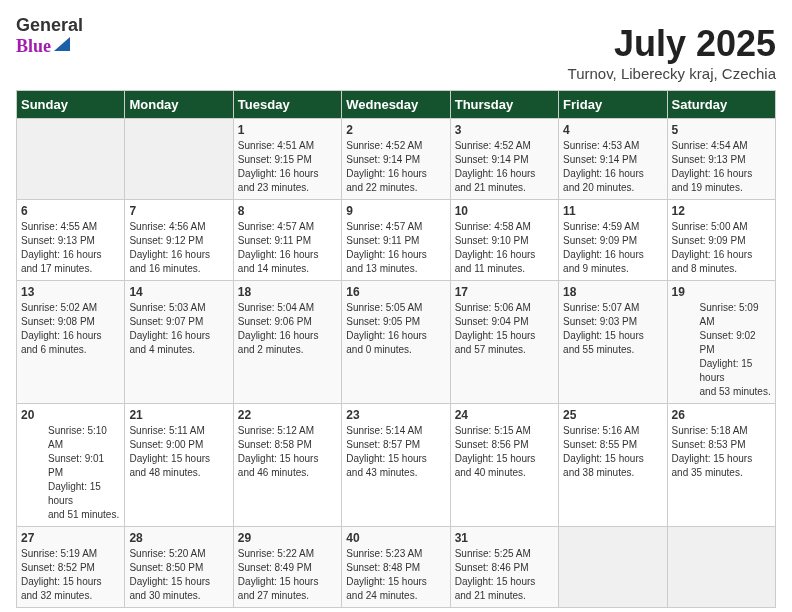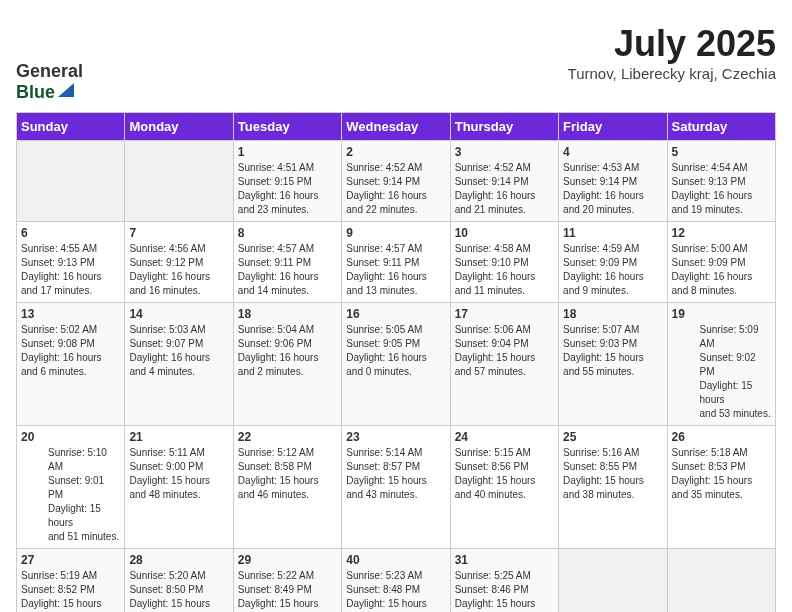--- a/index.html
+++ b/index.html
@@ -11,51 +11,50 @@
       padding: 16px;
     }
     .header {
       display: flex;
       justify-content: space-between;
       align-items: flex-start;
       margin-bottom: 8px;
     }
     .logo {
       display: flex;
-      margin-top: 46px;
     }
     .logo-text {
       display: flex;
       flex-direction: column;
       font-size: 18px;
       font-weight: bold;
       line-height: 1.1;
     }
     .logo-general { color: #333; }
-    .logo-blue { color: #14532d; }
+    .logo-blue { color: #a21caf; font-family: Liberation Serif, serif; }
     .title-block {
       text-align: right;
     }
     .main-title {
       font-size: 36px;
       font-weight: bold;
       color: #222;
       margin-top: 7px;
     }
     .subtitle {
       font-size: 15px;
       color: #444;
     }
     .calendar {
       width: 100%;
       border-collapse: collapse;
       border: 1px solid #ccc;
     }
     .calendar thead tr th {
-      background: #6d28d9;
+      background: #14532d;
       color: #fff;
       font-size: 13px;
       font-weight: bold;
       padding: 6px 4px;
       text-align: left;
       border: 1px solid #ccc;
     }
     .calendar tbody tr td {
       vertical-align: top;
       border: 1px solid #ccc;

